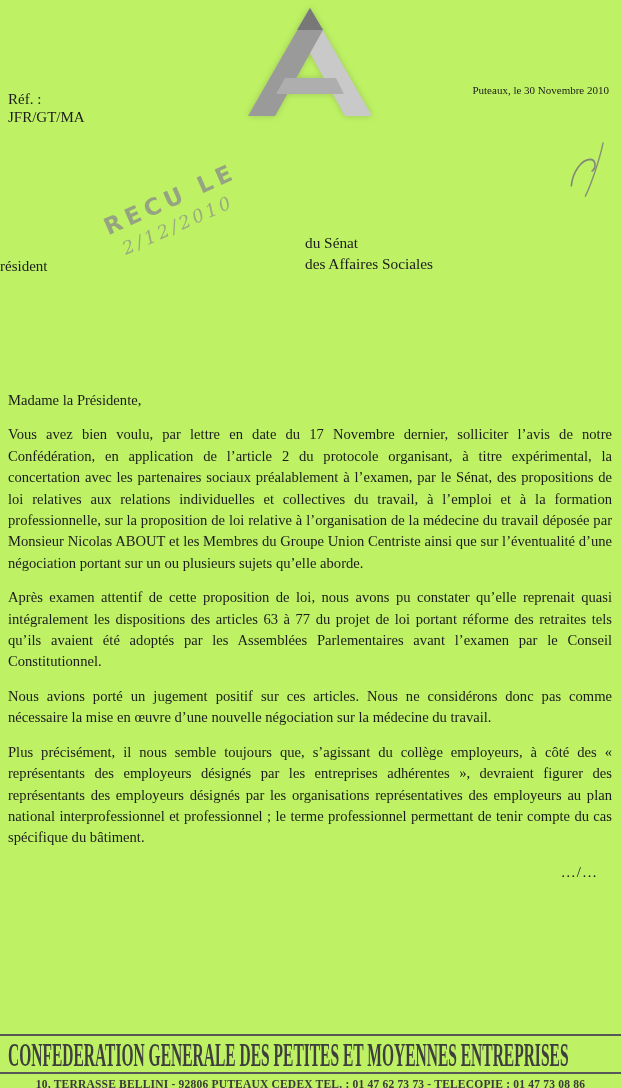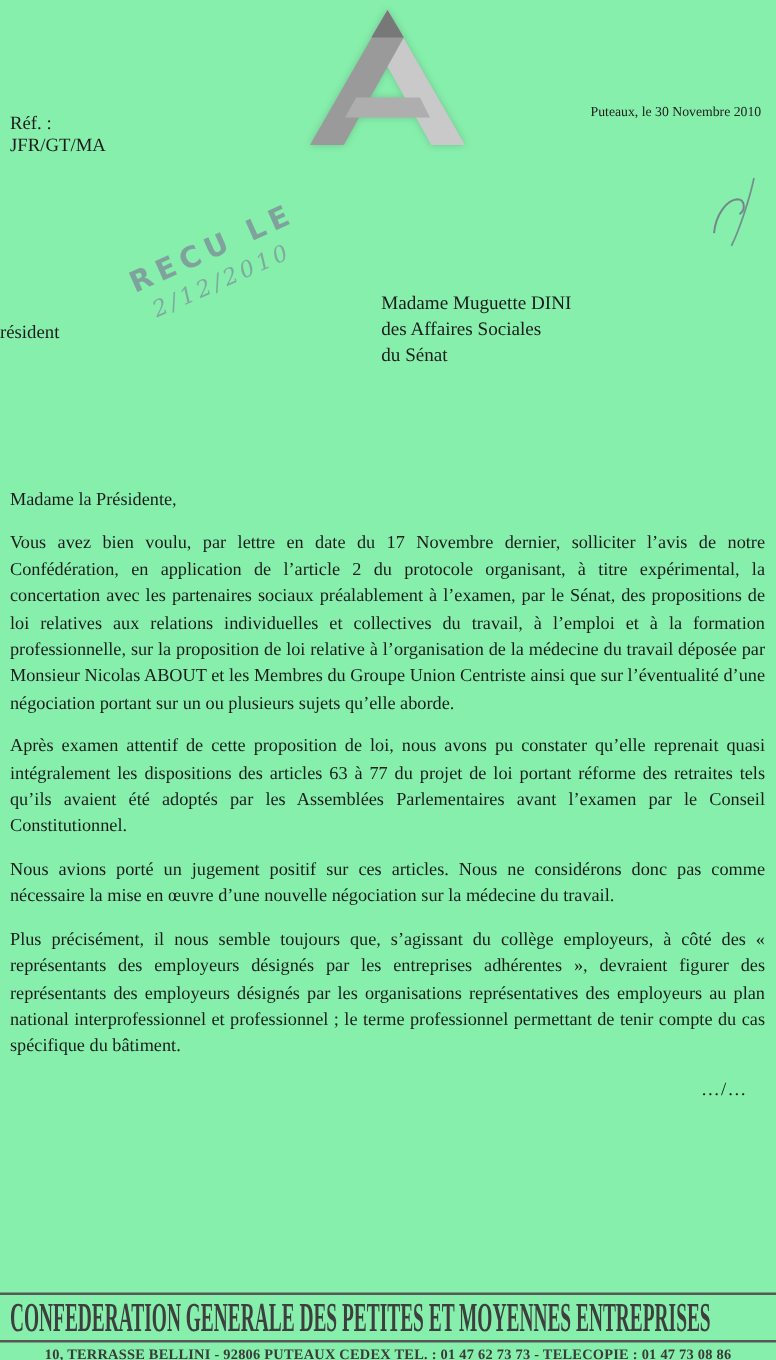--- a/index.html
+++ b/index.html
@@ -3,21 +3,21 @@
 <meta charset="utf-8">
 <style>
   html, body { margin: 0; padding: 0; }
   body { background: #8a8a8a; font-family: "Liberation Serif", serif; }
 
   .page {
     position: relative;
     width: 621px;
     height: 1088px;
     margin: 0 auto;
-    background: #86efac;
+    background: #bef264;
     overflow: hidden;
     color: #1c1c1c;
   }
 
   .ref { position: absolute; left: 8px; top: 90px; font-size: 15px; line-height: 18px; }
 
   .logo { position: absolute; left: 240px; top: 6px; width: 140px; text-align: center; }
   .logo svg { display: block; margin: 0 auto; filter: drop-shadow(0 0 3px rgba(60,60,60,0.25)); }
   .logo-text { margin-top: 1px; font-size: 30px; letter-spacing: 5px; color: #3a3a3a; }
 
@@ -91,23 +91,22 @@
   </div>
 
   <svg class="scribble" width="52" height="58" viewBox="0 0 52 58" aria-hidden="true">
     <path d="M4,36 C10,22 22,14 30,16 C36,18 34,26 28,28" stroke="rgba(108,102,128,0.75)" stroke-width="1.6" fill="none"></path>
     <path d="M14,50 C24,40 40,18 48,4" stroke="rgba(108,102,128,0.7)" stroke-width="1.4" fill="none"></path>
   </svg>
 
   <div class="margin-frag">résident</div>
 
   <div class="recipient">
-    <div>Madame Muguette DINI</div>
+    <div>du Sénat</div>
     <div>des Affaires Sociales</div>
-    <div>du Sénat</div>
   </div>
 
   <div class="letter-body">
     <p class="salutation">Madame la Présidente,</p>
     <p>Vous avez bien voulu, par lettre en date du 17 Novembre dernier, solliciter l’avis de notre Confédération, en application de l’article 2 du protocole organisant, à titre expérimental, la concertation avec les partenaires sociaux préalablement à l’examen, par le Sénat, des propositions de loi relatives aux relations individuelles et collectives du travail, à l’emploi et à la formation professionnelle, sur la proposition de loi relative à l’organisation de la médecine du travail déposée par Monsieur Nicolas ABOUT et les Membres du Groupe Union Centriste ainsi que sur l’éventualité d’une négociation portant sur un ou plusieurs sujets qu’elle aborde.</p>
     <p>Après examen attentif de cette proposition de loi, nous avons pu constater qu’elle reprenait quasi intégralement les dispositions des articles 63 à 77 du projet de loi portant réforme des retraites tels qu’ils avaient été adoptés par les Assemblées Parlementaires avant l’examen par le Conseil Constitutionnel.</p>
     <p>Nous avions porté un jugement positif sur ces articles. Nous ne considérons donc pas comme nécessaire la mise en œuvre d’une nouvelle négociation sur la médecine du travail.</p>
     <p>Plus précisément, il nous semble toujours que, s’agissant du collège employeurs, à côté des « représentants des employeurs désignés par les entreprises adhérentes », devraient figurer des représentants des employeurs désignés par les organisations représentatives des employeurs au plan national interprofessionnel et professionnel ; le terme professionnel permettant de tenir compte du cas spécifique du bâtiment.</p>
     <div class="cont">…/…</div>
   </div>

